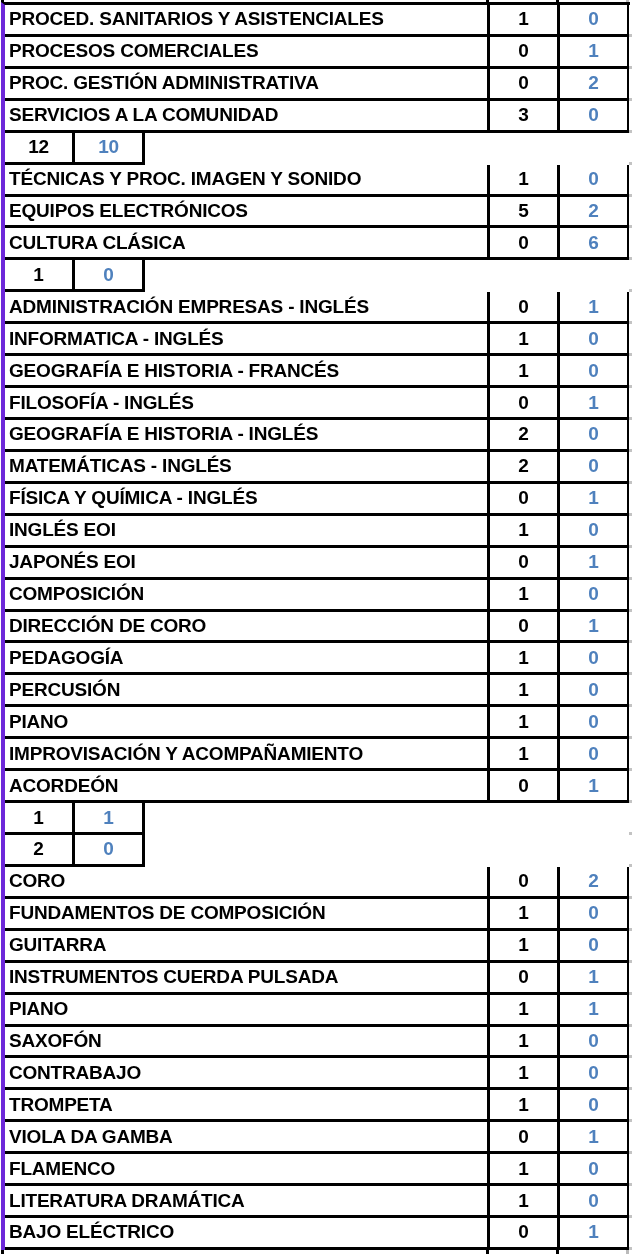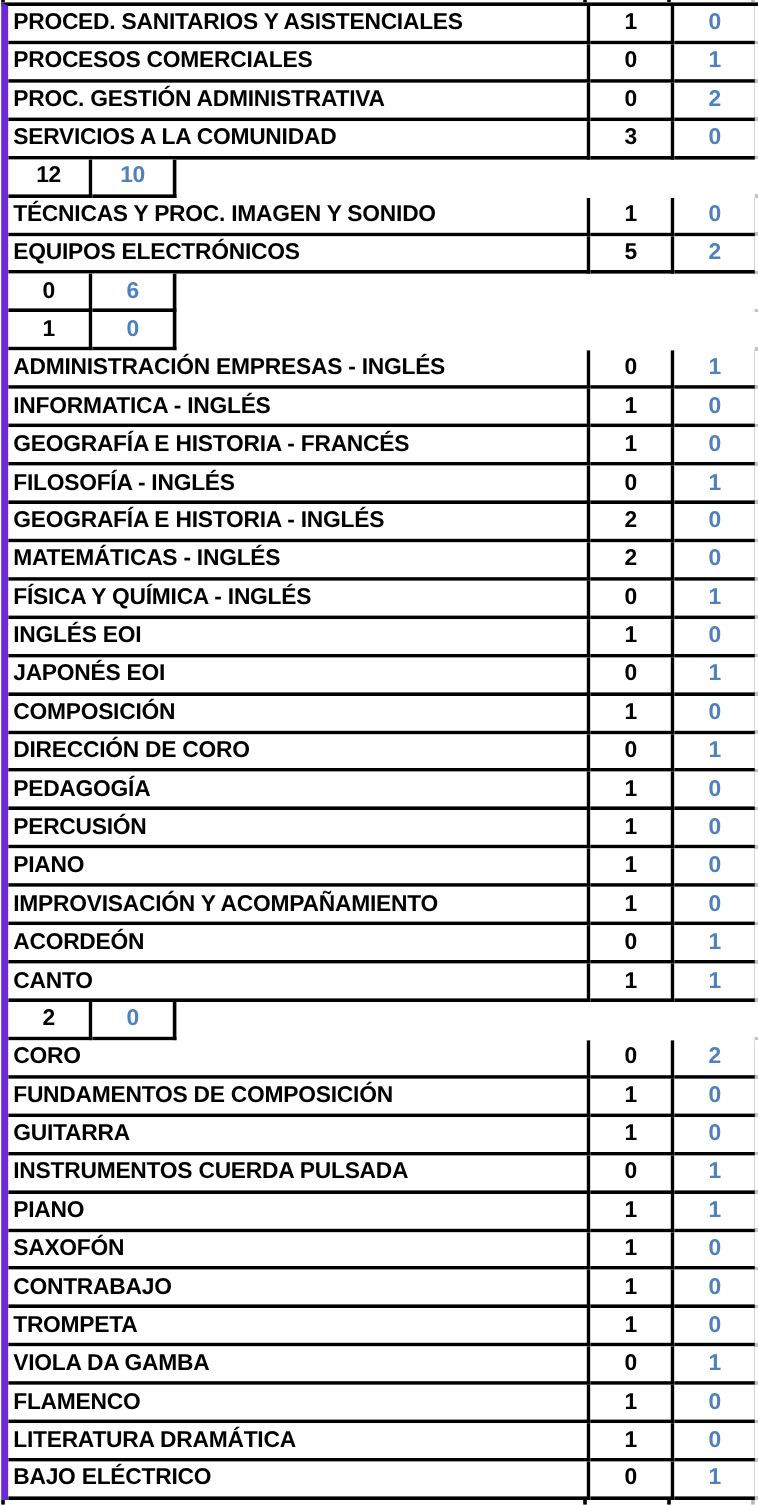--- a/index.html
+++ b/index.html
@@ -2,21 +2,21 @@
 <html style="--accent-blue: #4F81BD;"><head>
 <meta charset="utf-8">
 <style>
   html,body{margin:0;padding:0;}
   body{
     width:632px;height:1254px;position:relative;overflow:hidden;
     background:#fff;font-family:"Liberation Sans",sans-serif;
   }
   .grid-table{
     position:absolute;left:1px;top:2px;
-    border-top:3px solid #000;border-left:6px solid #6d28d9;
+    border-top:3px solid #000;border-left:4px solid #6d28d9;
     background:#fff;
   }
   .row{display:flex;height:31.923px;box-sizing:border-box;}
   .cell{
     box-sizing:border-box;display:flex;align-items:center;
     border-right:3px solid #000;border-bottom:3px solid #000;
     font-weight:bold;font-size:19px;letter-spacing:-0.2px;color:#000;
     white-space:nowrap;overflow:hidden;background:#fff;
   }
   .cell.subject{width:485px;padding-left:4px;}
@@ -74,20 +74,21 @@
     <div class="cell subject">TÉCNICAS Y PROC. IMAGEN Y SONIDO</div>
     <div class="cell num">1</div>
     <div class="cell num blue">0</div>
   </div>
     <div class="row">
     <div class="cell subject">EQUIPOS ELECTRÓNICOS</div>
     <div class="cell num">5</div>
     <div class="cell num blue">2</div>
   </div>
     <div class="row">
+    <div class="cell subject">CULTURA CLÁSICA</div>
     <div class="cell num">0</div>
     <div class="cell num blue">6</div>
   </div>
     <div class="row">
     <div class="cell num">1</div>
     <div class="cell num blue">0</div>
   </div>
     <div class="row">
     <div class="cell subject">ADMINISTRACIÓN EMPRESAS - INGLÉS</div>
     <div class="cell num">0</div>
@@ -162,21 +163,20 @@
     <div class="cell subject">IMPROVISACIÓN Y ACOMPAÑAMIENTO</div>
     <div class="cell num">1</div>
     <div class="cell num blue">0</div>
   </div>
     <div class="row">
     <div class="cell subject">ACORDEÓN</div>
     <div class="cell num">0</div>
     <div class="cell num blue">1</div>
   </div>
     <div class="row">
-    <div class="cell subject">CANTO</div>
     <div class="cell num">1</div>
     <div class="cell num blue">1</div>
   </div>
     <div class="row">
     <div class="cell num">2</div>
     <div class="cell num blue">0</div>
   </div>
     <div class="row">
     <div class="cell subject">CORO</div>
     <div class="cell num">0</div>

